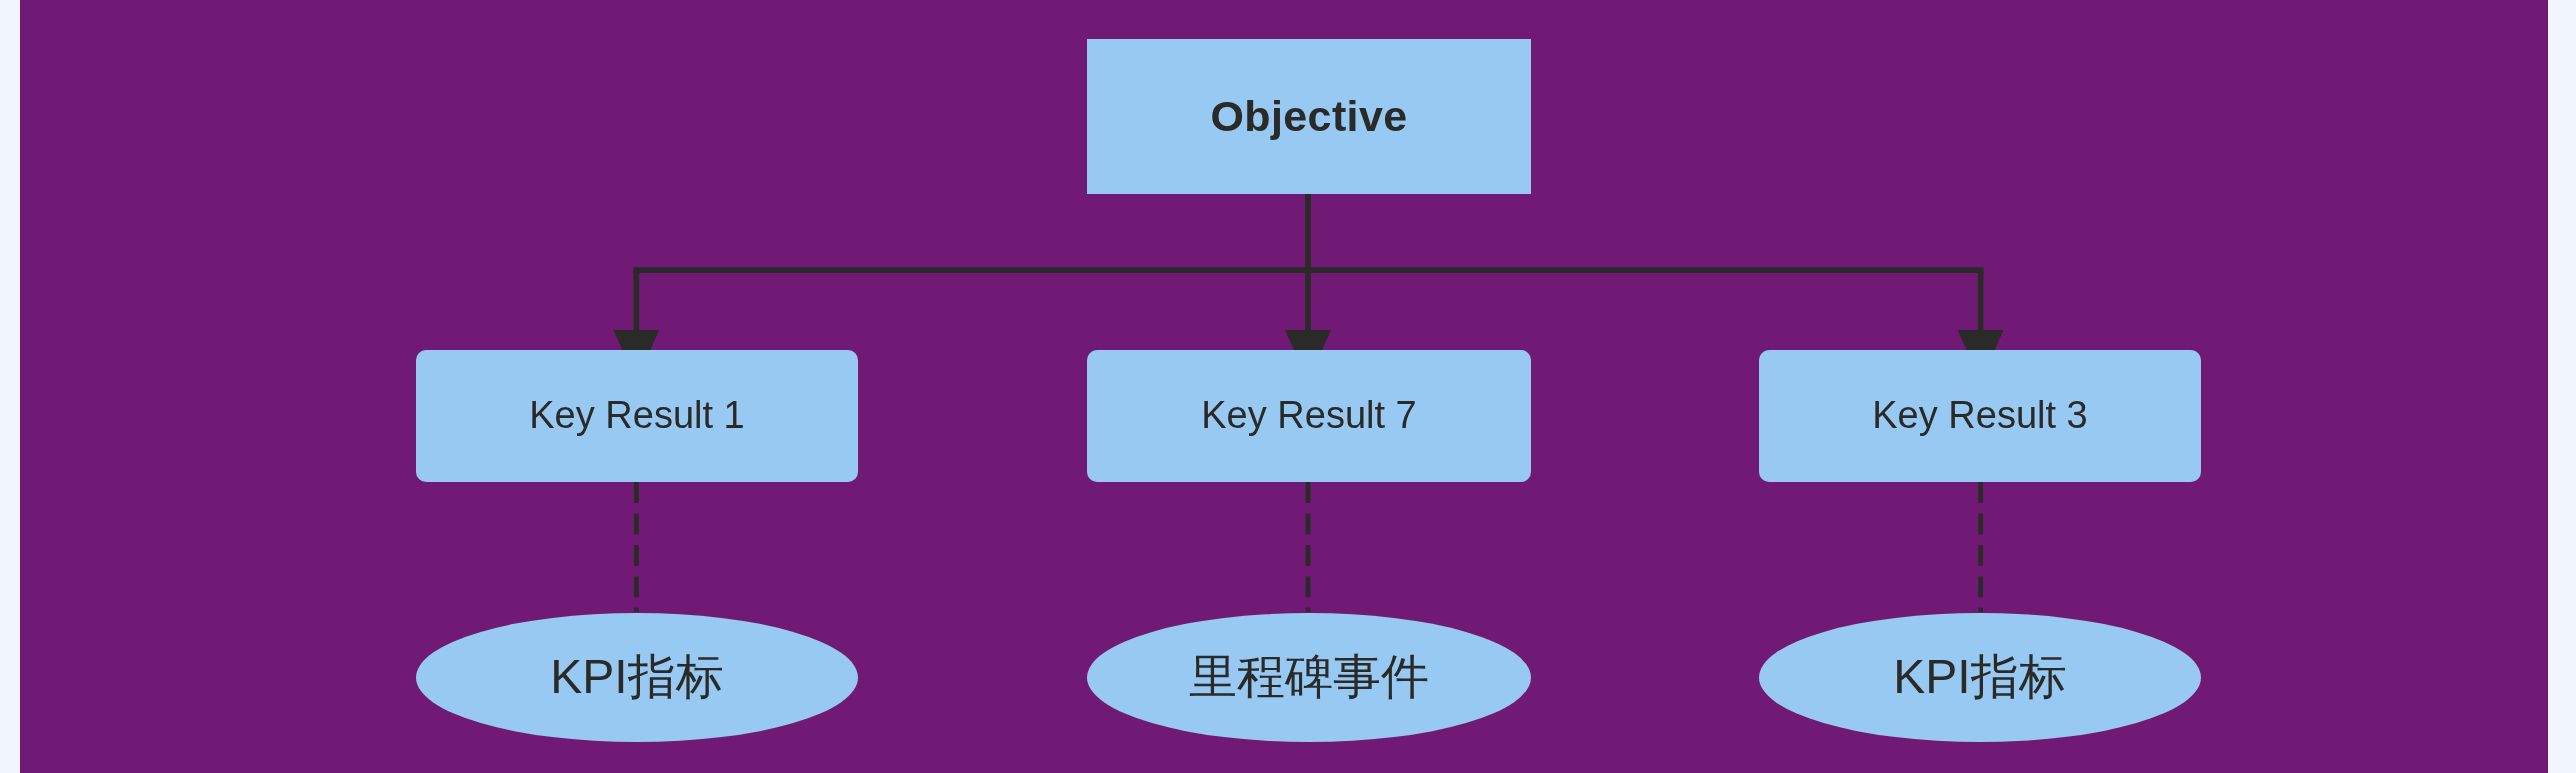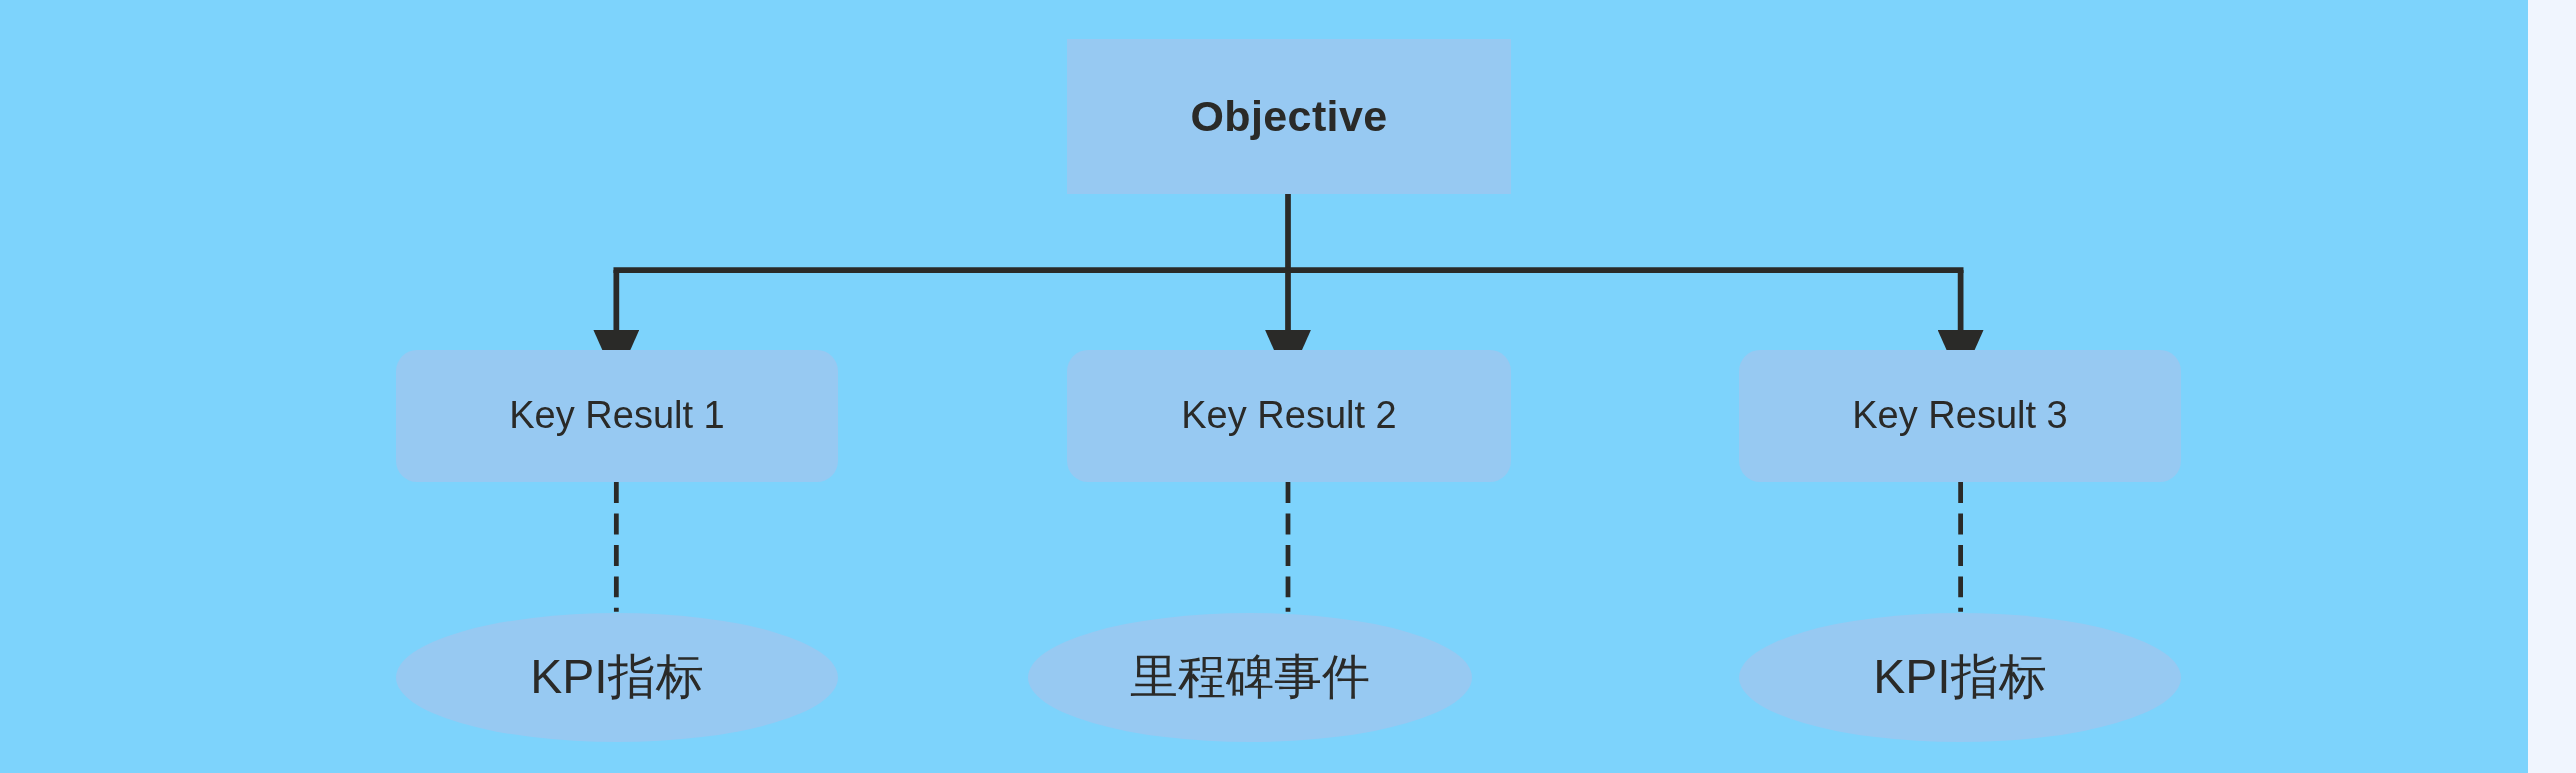--- a/index.html
+++ b/index.html
@@ -11,21 +11,22 @@
     width: 2576px;
     height: 774px;
     background: #f0f5fe;
     font-family: "Liberation Sans", "DejaVu Sans", sans-serif;
     overflow: hidden;
   }
   #diagram-root {
     position: relative;
     width: 2528px;
     height: 774px;
-    background: #7dd3fc;
+    background: #701a75;
+    margin-left: 20px;
   }
   #edge-layer {
     position: absolute;
     left: 0;
     top: 0;
     width: 2576px;
     height: 774px;
     pointer-events: none;
   }
   .node {
@@ -40,21 +41,21 @@
     line-height: 1.1;
     white-space: nowrap;
   }
   .node-objective {
     border-radius: 0;
     font-size: 43px;
     font-weight: bold;
     letter-spacing: 0.4px;
   }
   .node-keyresult {
-    border-radius: 21px;
+    border-radius: 10px;
     font-size: 38px;
     font-weight: normal;
   }
   .node-measure {
     border-radius: 50%;
     font-size: 48px;
     font-weight: normal;
   }
   .node-label {
     display: block;
@@ -87,30 +88,30 @@
   </svg>
 
   <div class="node node-objective" style="left:1067px; top:39px; width:444px; height:155px;">
     <span class="node-label">Objective</span>
   </div>
 
   <div class="node node-keyresult" style="left:396px; top:350px; width:442px; height:132px;">
     <span class="node-label">Key Result 1</span>
   </div>
   <div class="node node-keyresult" style="left:1067px; top:350px; width:444px; height:132px;">
-    <span class="node-label">Key Result 2</span>
+    <span class="node-label">Key Result 7</span>
   </div>
   <div class="node node-keyresult" style="left:1739px; top:350px; width:442px; height:132px;text-align:right;">
     <span class="node-label">Key Result 3</span>
   </div>
 
   <div class="node node-measure" style="left:396px; top:613px; width:442px; height:129px;">
     <span class="node-label">KPI指标</span>
   </div>
-  <div class="node node-measure" style="left:1028px; top:613px; width:444px; height:129px;">
+  <div class="node node-measure" style="left:1067px; top:613px; width:444px; height:129px;">
     <span class="node-label">里程碑事件</span>
   </div>
   <div class="node node-measure" style="left:1739px; top:613px; width:442px; height:129px;">
     <span class="node-label">KPI指标</span>
   </div>
 
 </div>
 
 
 </body></html>

